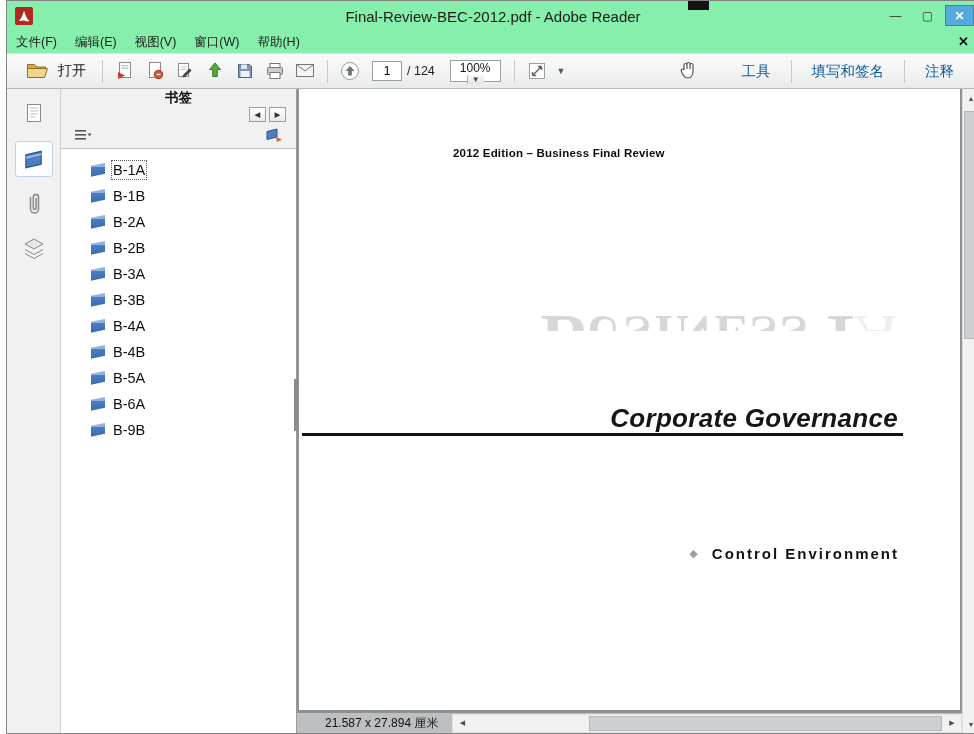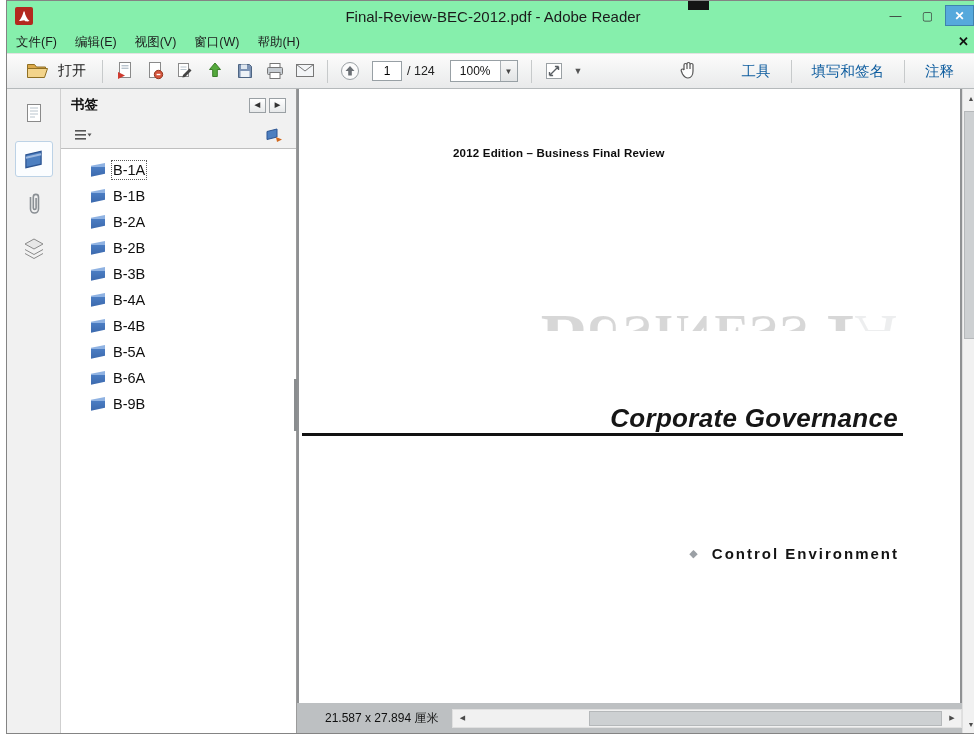--- a/index.html
+++ b/index.html
@@ -29,42 +29,42 @@
   .toolbar { height:36px; background:linear-gradient(#fcfcfc,#e9eaeb);
              border-top:1px solid #e3e3e3; border-bottom:1px solid #b5b9bb;
              display:flex; align-items:center; padding:0 12px 0 10px; flex:0 0 auto; }
   .tb-open { display:flex; align-items:center; gap:8px; padding:3px 9px; font-size:14px; color:#161616; }
   .tb-sep { width:1px; height:23px; background:#c7cacb; margin:0 7px; flex:0 0 auto; }
   .tb-icon { width:30px; height:28px; display:flex; align-items:center; justify-content:center; }
   .page-box { width:30px; height:20px; border:1px solid #98a0a5; background:#fff;
               text-align:center; font-size:12px; margin:0 5px 0 7px; font-family:"Liberation Sans",sans-serif; }
   .page-total { font-size:12.5px; color:#222; margin-right:9px; white-space:nowrap; }
   .zoom-box { display:flex; height:22px; border:1px solid #98a0a5; background:#fff;
-              align-items:center; margin:0 6px; }
+              align-items:center; margin:0 6px;flex-direction:column; }
   .zoom-value { padding:0 9px; font-size:12px; min-width:40px; color:#141414; }
   .zoom-dd { width:17px; height:100%; border-left:1px solid #aab0b5;
              background:linear-gradient(#f8f8f8,#e2e4e5); display:flex; align-items:center;
              justify-content:center; font-size:8px; color:#444; }
   .tb-chev { font-size:9px; color:#555; padding:0 5px; }
   .spring { flex:1; }
   .spring-sm { width:26px; }
   .tb-link { font-size:14.5px; color:#0d5c9e; padding:0 13px; white-space:nowrap; }
 
   
   .main { flex:1; display:flex; min-height:0; }
 
   .iconstrip { width:54px; background:#f1f1f1; border-right:1px solid #cfcfcf;
                display:flex; flex-direction:column; align-items:center; padding-top:7px; gap:9px; flex:0 0 auto; }
   .strip-btn { width:38px; height:36px; display:flex; align-items:center; justify-content:center; border-radius:3px; }
   .strip-btn.active { background:#fbfdff; border:1px solid #bcd2e6; }
 
   .panel { width:236px; background:#f1f1f1; border-right:1px solid #9b9b9b;
            display:flex; flex-direction:column; position:relative; flex:0 0 auto; }
   .panel-header { height:32px; display:flex; align-items:center; padding:0 10px;
-                  font-size:13.5px; font-weight:bold; color:#111; }
+                  font-size:13.5px; font-weight:bold; color:#111;flex-direction:column; }
   .panel-hdr-btns { margin-left:auto; display:flex; gap:3px; }
   .hdr-btn { width:17px; height:15px; border:1px solid #9aa0a4; background:linear-gradient(#fff,#e7e9ea);
              font-size:7px; color:#333; display:flex; align-items:center; justify-content:center; }
   .panel-toolbar { height:27px; display:flex; align-items:center; padding:0 9px; }
   .panel-tb-btn { width:26px; height:22px; display:flex; align-items:center; justify-content:center; }
   .panel-spring { flex:1; }
   .bm-list { flex:1; background:#fff; border-top:1px solid #bfbfbf; padding-top:8px; overflow:hidden; }
   .bm-item { display:flex; align-items:center; gap:8px; height:26px; padding-left:30px;
              font-size:14.5px; color:#101010; }
   .bm-flag { width:14px; height:14px; flex:0 0 auto;
@@ -90,21 +90,21 @@
   .doc-subtitle { position:absolute; right:62px; top:314px; font-size:26px; font-weight:bold;
                   font-style:italic; color:#161616; letter-spacing:.3px; }
   .doc-rule { position:absolute; left:3px; right:57px; top:344px; height:3px; background:#121212; }
   .doc-heading { position:absolute; right:61px; top:374px; text-align:right; font-size:15px;
                  font-weight:bold; color:#141414; letter-spacing:.8px; line-height:23px; }
   .doc-bullet { position:absolute; right:61px; top:456px; display:flex; align-items:center; gap:14px; }
   .bullet-glyph { color:#9ba0a5; font-size:11px; }
   .bullet-label { font-size:15px; font-weight:bold; letter-spacing:2px; color:#141414; }
 
   
-  .doc-bottom { position:absolute; left:0; right:0; bottom:0; height:30px; background:#bdc0c2;
+  .doc-bottom { position:absolute; left:0; right:0; bottom:0; height:20px; background:#bdc0c2;
                 display:flex; align-items:center; padding-left:28px; }
   .doc-size { font-size:12px; color:#101010; margin-right:14px; white-space:nowrap; }
   .hscroll { flex:1; height:19px; background:#f1f1f1; border:1px solid #e0e0e0; display:flex; }
   .scroll-arrow { width:18px; display:flex; align-items:center; justify-content:center;
                   font-size:7px; color:#4c4c4c; }
   .h-track { flex:1; position:relative; }
   .h-thumb { position:absolute; left:25%; right:1px; top:1px; bottom:1px;
              background:#cdd0d2; border:1px solid #b5b8ba; }
   .vscroll { width:17px; background:#f1f1f1; border-left:1px solid #dedede;
              display:flex; flex-direction:column; flex:0 0 auto; }
@@ -312,20 +312,24 @@
         <div class="bm-item">
           <span class="bm-flag"></span>
           <span class="bm-label">B-2A</span>
         </div>
         <div class="bm-item">
           <span class="bm-flag"></span>
           <span class="bm-label">B-2B</span>
         </div>
         <div class="bm-item">
           <span class="bm-flag"></span>
+          <span class="bm-label">B-3A</span>
+        </div>
+        <div class="bm-item">
+          <span class="bm-flag"></span>
           <span class="bm-label">B-3B</span>
         </div>
         <div class="bm-item">
           <span class="bm-flag"></span>
           <span class="bm-label">B-4A</span>
         </div>
         <div class="bm-item">
           <span class="bm-flag"></span>
           <span class="bm-label">B-4B</span>
         </div>

